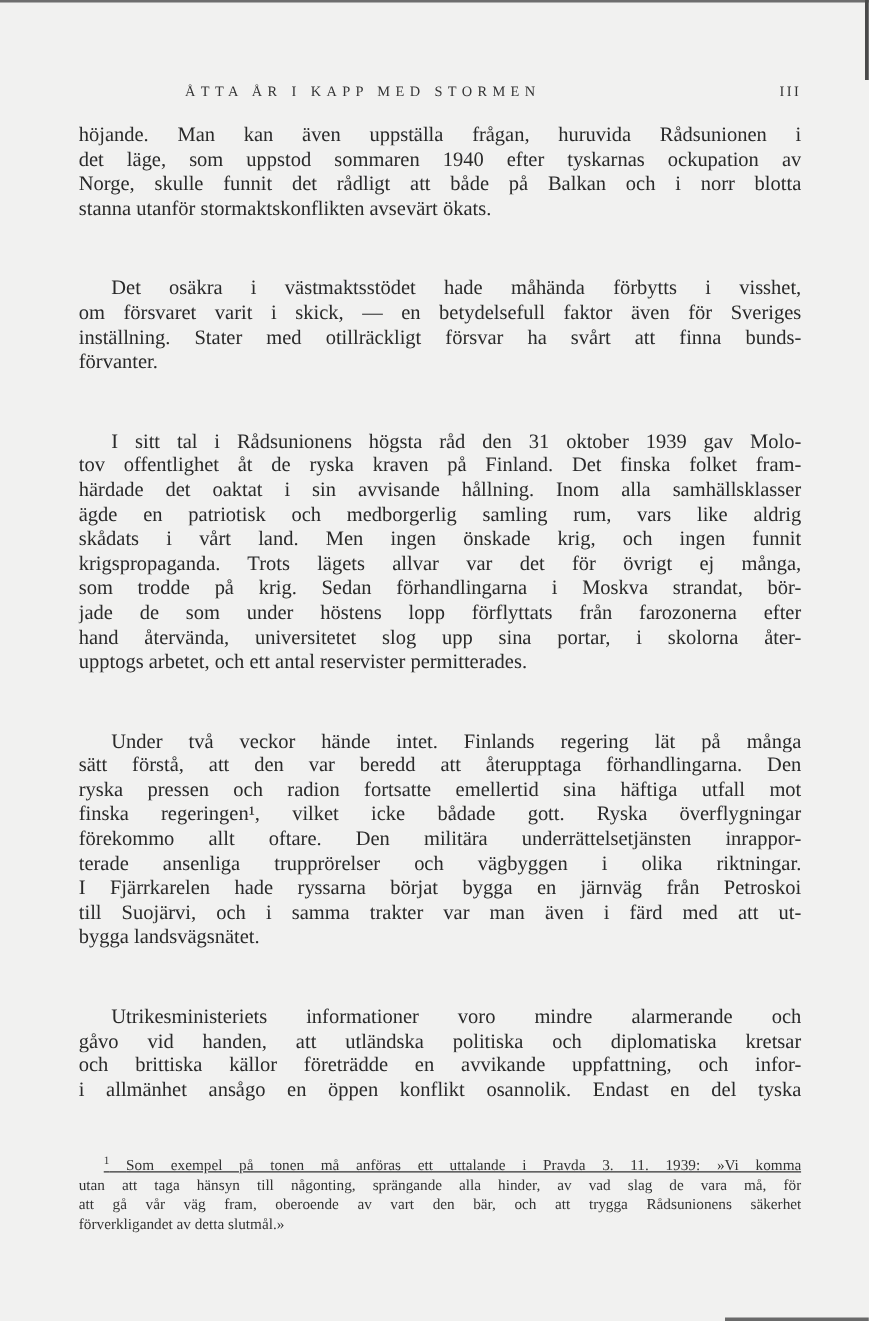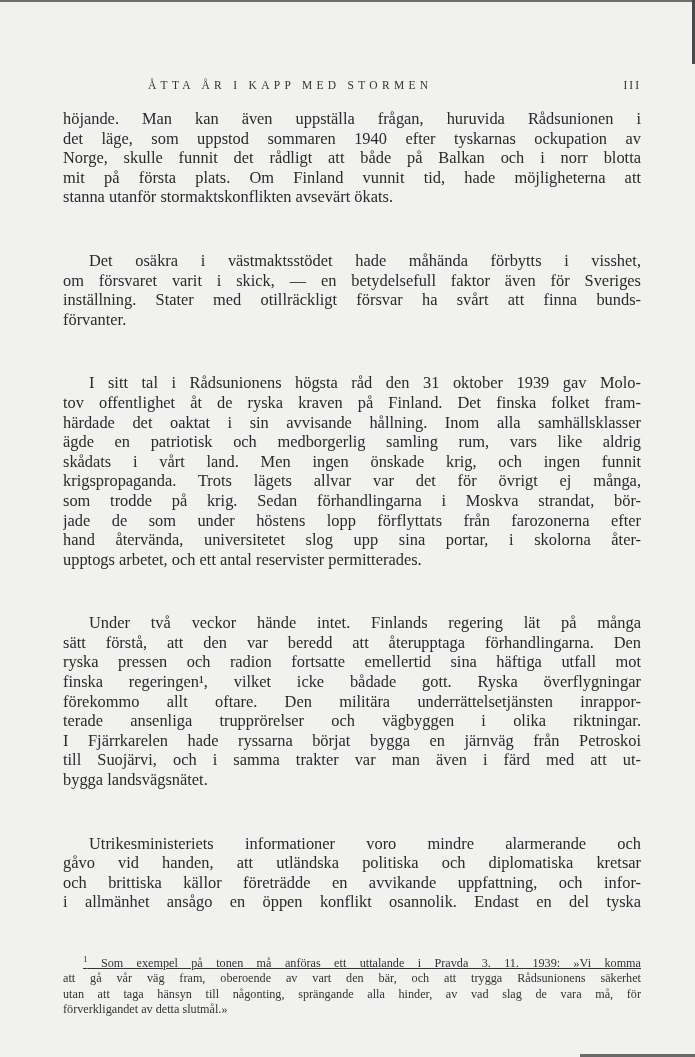--- a/index.html
+++ b/index.html
@@ -29,21 +29,21 @@
     }
     .scan-edge-bottom {
       position: absolute;
       left: 580px; bottom: 0;
       width: 115px; height: 3px;
       background: #6a6a6a;
     }
     .page {
       position: absolute;
       left: 63px;
-      top: 79px;
+      top: 68px;
       width: 578px;
     }
     .running-head {
       position: relative;
       height: 20px;
       font-size: 11.5px;
       letter-spacing: 4.3px;
       color: #333;
     }
     .running-head .title {
@@ -112,21 +112,20 @@
     <span class="title">ÅTTA ÅR I KAPP MED STORMEN</span>
     <span class="page-no">III</span>
   </div>
 
   <div class="body-text">
 
     <p>
       <span class="line">höjande. Man kan även uppställa frågan, huruvida Rådsunionen i</span>
       <span class="line">det läge, som uppstod sommaren 1940 efter tyskarnas ockupation av</span>
       <span class="line">Norge, skulle funnit det rådligt att både på Balkan och i norr blotta</span>
-      <span class="line">mit på första plats. Om Finland vunnit tid, hade möjligheterna att</span>
       <span class="line last">stanna utanför stormaktskonflikten avsevärt ökats.</span>
     </p>
 
     <p>
       <span class="line indent">Det osäkra i västmaktsstödet hade måhända förbytts i visshet,</span>
       <span class="line">om försvaret varit i skick, — en betydelsefull faktor även för Sveriges</span>
       <span class="line">inställning. Stater med otillräckligt försvar ha svårt att finna bunds-</span>
       <span class="line last">förvanter.</span>
     </p>
 
@@ -159,18 +158,18 @@
       <span class="line indent">Utrikesministeriets informationer voro mindre alarmerande och</span>
       <span class="line">gåvo vid handen, att utländska politiska och diplomatiska kretsar</span>
       <span class="line">och brittiska källor företrädde en avvikande uppfattning, och infor-</span>
       <span class="line">i allmänhet ansågo en öppen konflikt osannolik. Endast en del tyska</span>
     </p>
 
   </div>
 
   <div class="footnote">
     <span class="line indent"><sup>1</sup> <span>Som exempel på tonen må anföras ett uttalande i Pravda 3. 11. 1939: »Vi komma</span></span>
+    <span class="line">utan att taga hänsyn till någonting, sprängande alla hinder, av vad slag de vara må, för</span>
     <span class="line">att gå vår väg fram, oberoende av vart den bär, och att trygga Rådsunionens säkerhet</span>
-    <span class="line">utan att taga hänsyn till någonting, sprängande alla hinder, av vad slag de vara må, för</span>
     <span class="line last">förverkligandet av detta slutmål.»</span>
   </div>
 
 </div>
 
 </body></html>

